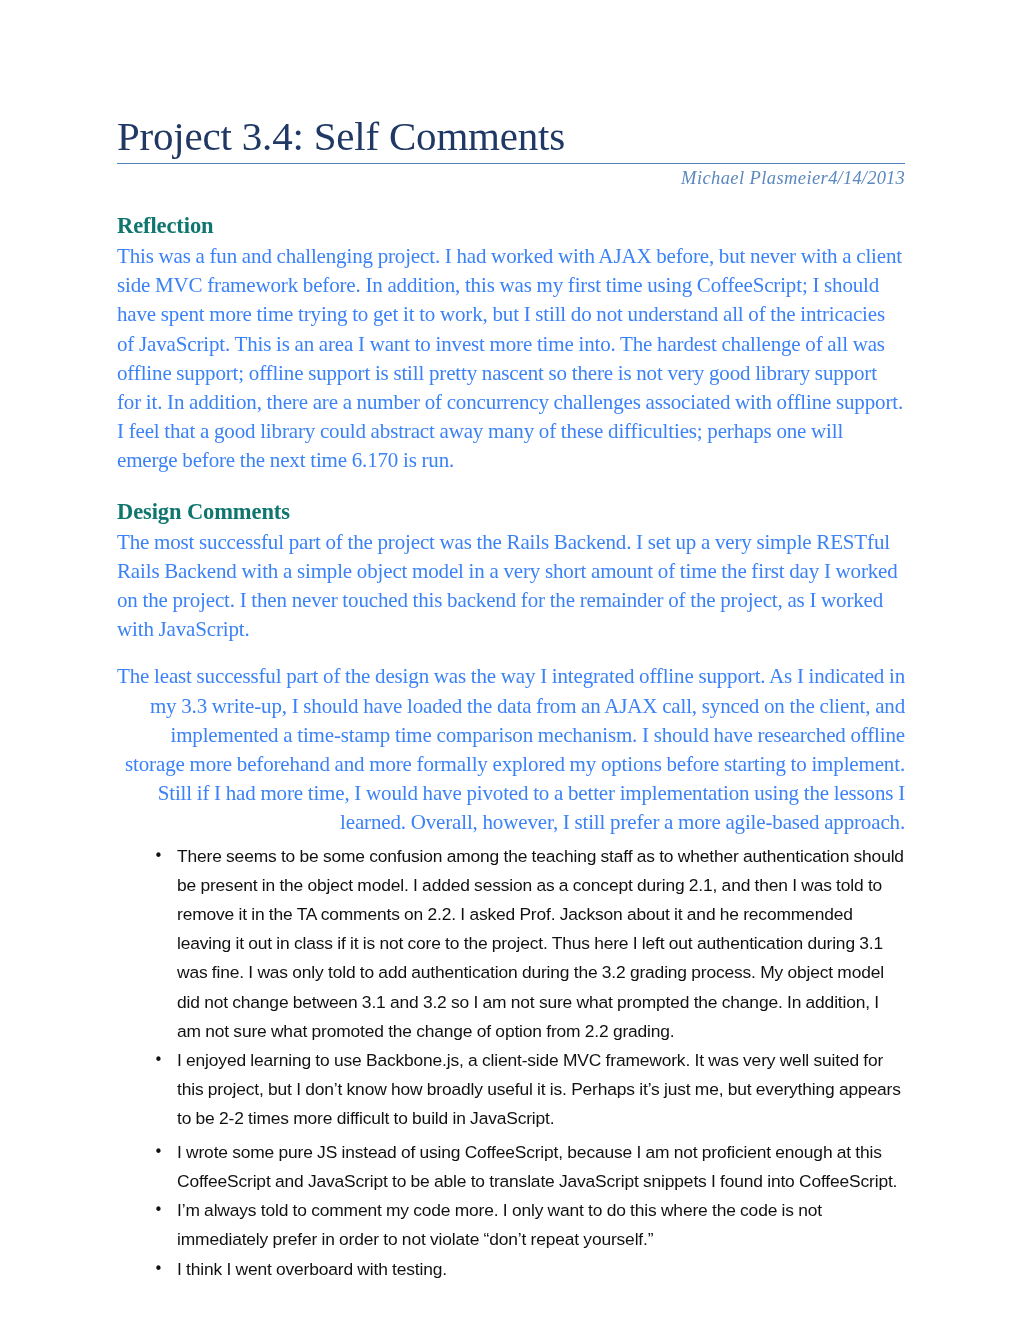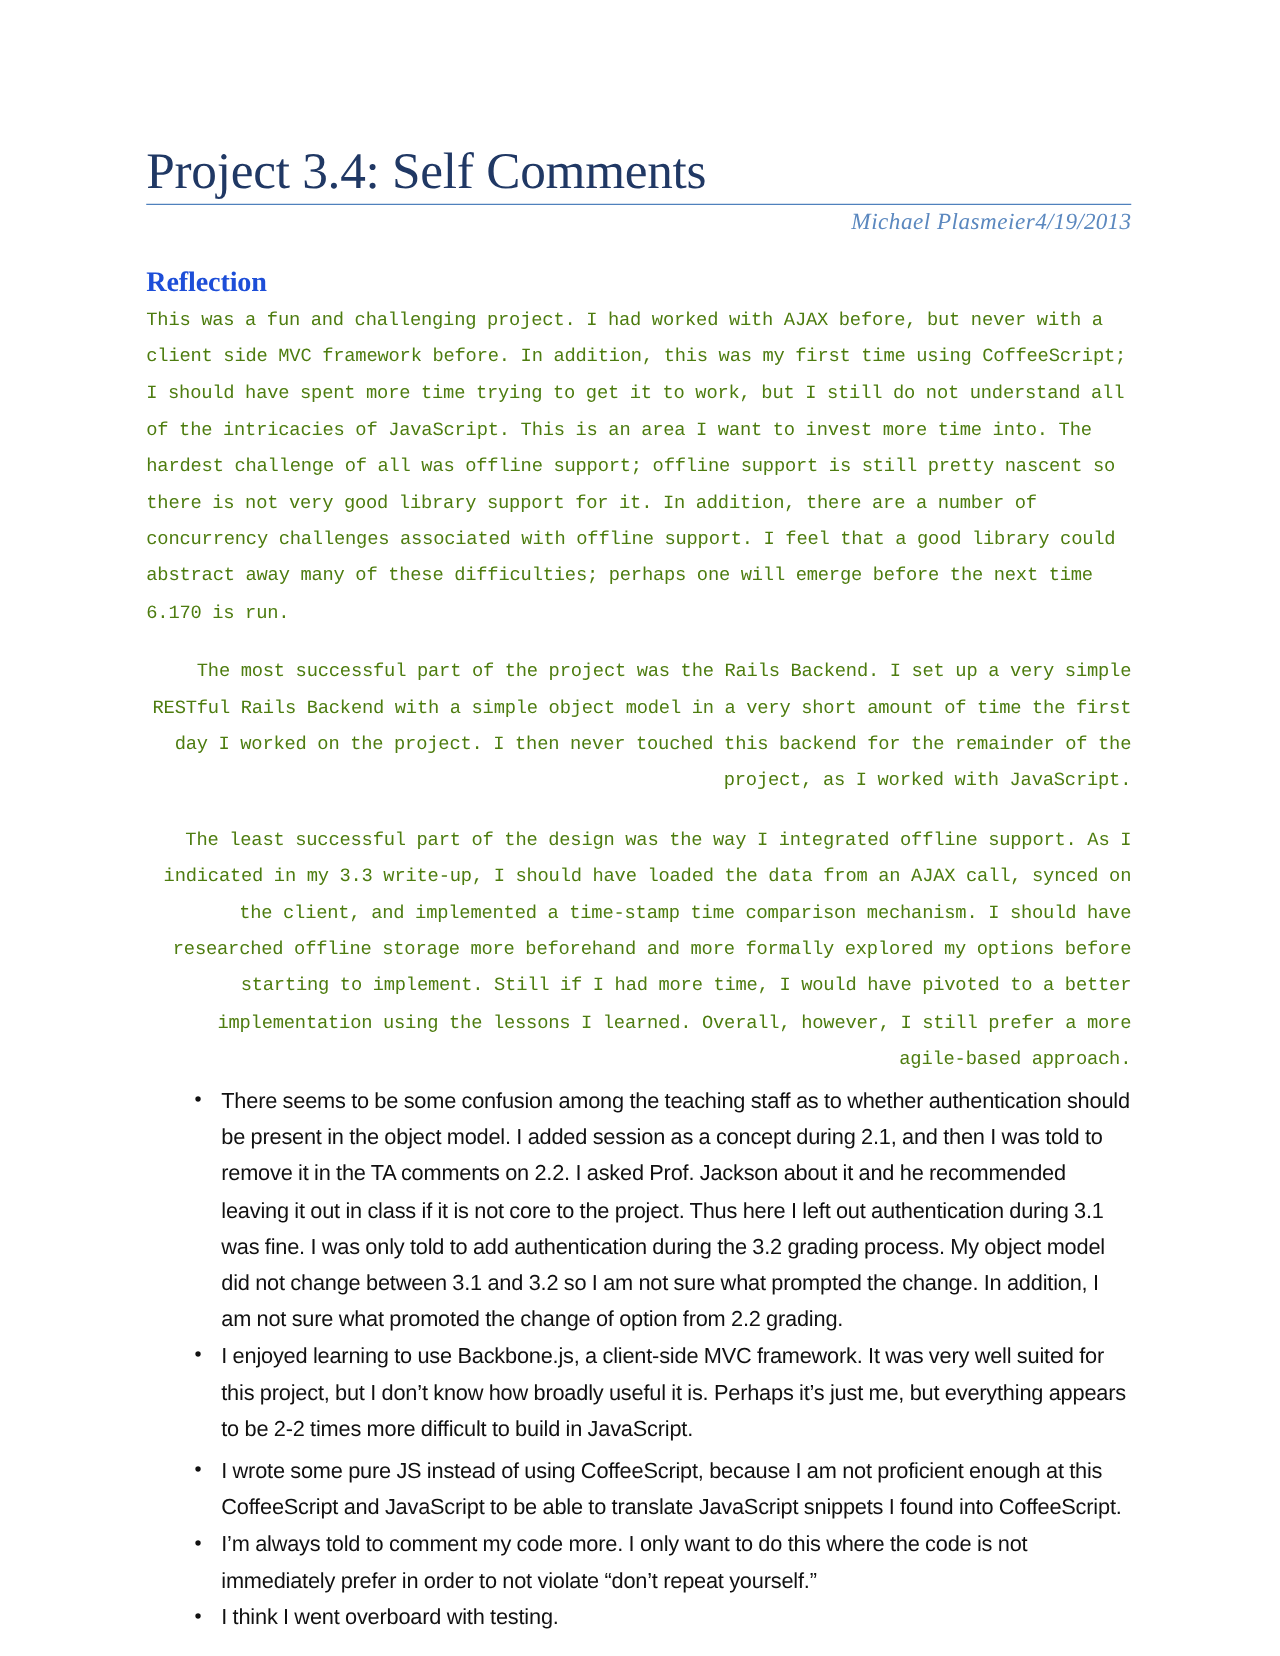--- a/index.html
+++ b/index.html
@@ -67,34 +67,34 @@
     letter-spacing: 0.4px;
   }
   .byline-date { letter-spacing: 0.2px; }
 
   
   .section-heading {
     font-family: "Liberation Serif", serif;
     font-weight: bold;
     font-size: 22.5px;
     line-height: 27px;
-    color: #1d4ed8;
+    color: #0f766e;
     margin: 0 0 3px 0;
     letter-spacing: -0.1px;
   }
   .section-heading.spaced {
     margin-top: 22px;
   }
 
   
   .body-par {
-    font-family: Liberation Mono, monospace;
-    font-size: 15px;
+    font-family: Liberation Serif, serif;
+    font-size: 21px;
     line-height: 29.2px;
-    color: #4d7c0f;
+    color: #3b82f6;
     margin: 0 0 0 0;
     text-align: left;
     word-spacing: -0.3px;
     letter-spacing: -0.15px;
   }
   .body-par + .body-par {
     margin-top: 18px;
     text-align: right;
   }
 
@@ -135,26 +135,27 @@
 
 <div class="page">
   <div class="content">
 
     <h1 class="doc-title">Project 3.4: Self Comments</h1>
 
     <div class="title-rule"></div>
 
     <div class="byline-row">
       <span class="byline-author">Michael Plasmeier</span>
-      <span class="byline-date">4/19/2013</span>
+      <span class="byline-date">4/14/2013</span>
     </div>
 
     <h2 class="section-heading">Reflection</h2>
     <p class="body-par">This was a fun and challenging project.  I had worked with AJAX before, but never with a client side MVC framework before.  In addition, this was my first time using CoffeeScript; I should have spent more time trying to get it to work, but I still do not understand all of the intricacies of JavaScript.  This is an area I want to invest more time into.  The hardest challenge of all was offline support; offline support is still pretty nascent so there is not very good library support for it.  In addition, there are a number of concurrency challenges associated with offline support.  I feel that a good library could abstract away many of these difficulties; perhaps one will emerge before the next time 6.170 is run.</p>
 
+    <h2 class="section-heading spaced">Design Comments</h2>
     <p class="body-par">The most successful part of the project was the Rails Backend.  I set up a very simple RESTful Rails Backend with a simple object model in a very short amount of time the first day I worked on the project.  I then never touched this backend for the remainder of the project, as I worked with JavaScript.</p>
     <p class="body-par">The least successful part of the design was the way I integrated offline support.  As I indicated in my 3.3 write-up, I should have loaded the data from an AJAX call, synced on the client, and implemented a time-stamp time comparison mechanism.  I should have researched offline storage more beforehand and more formally explored my options before starting to implement.  Still if I had more time, I would have pivoted to a better implementation using the lessons I learned.  Overall, however, I still prefer a more agile-based approach.</p>
 
     <ul class="bullet-list">
       <li>
         <span class="bullet-dot">•</span>
         <span class="bullet-text">There seems to be some confusion among the teaching staff as to whether authentication should be present in the object model.  I added session as a concept during 2.1, and then I was told to remove it in the TA comments on 2.2.  I asked Prof. Jackson about it and he recommended leaving it out in class if it is not core to the project.  Thus here I left out authentication during 3.1 was fine.  I was only told to add authentication during the 3.2 grading process.  My object model did not change between 3.1 and 3.2 so I am not sure what prompted the change.  In addition, I am not sure what promoted the change of option from 2.2 grading.</span>
       </li>
       <li>
         <span class="bullet-dot">•</span>

